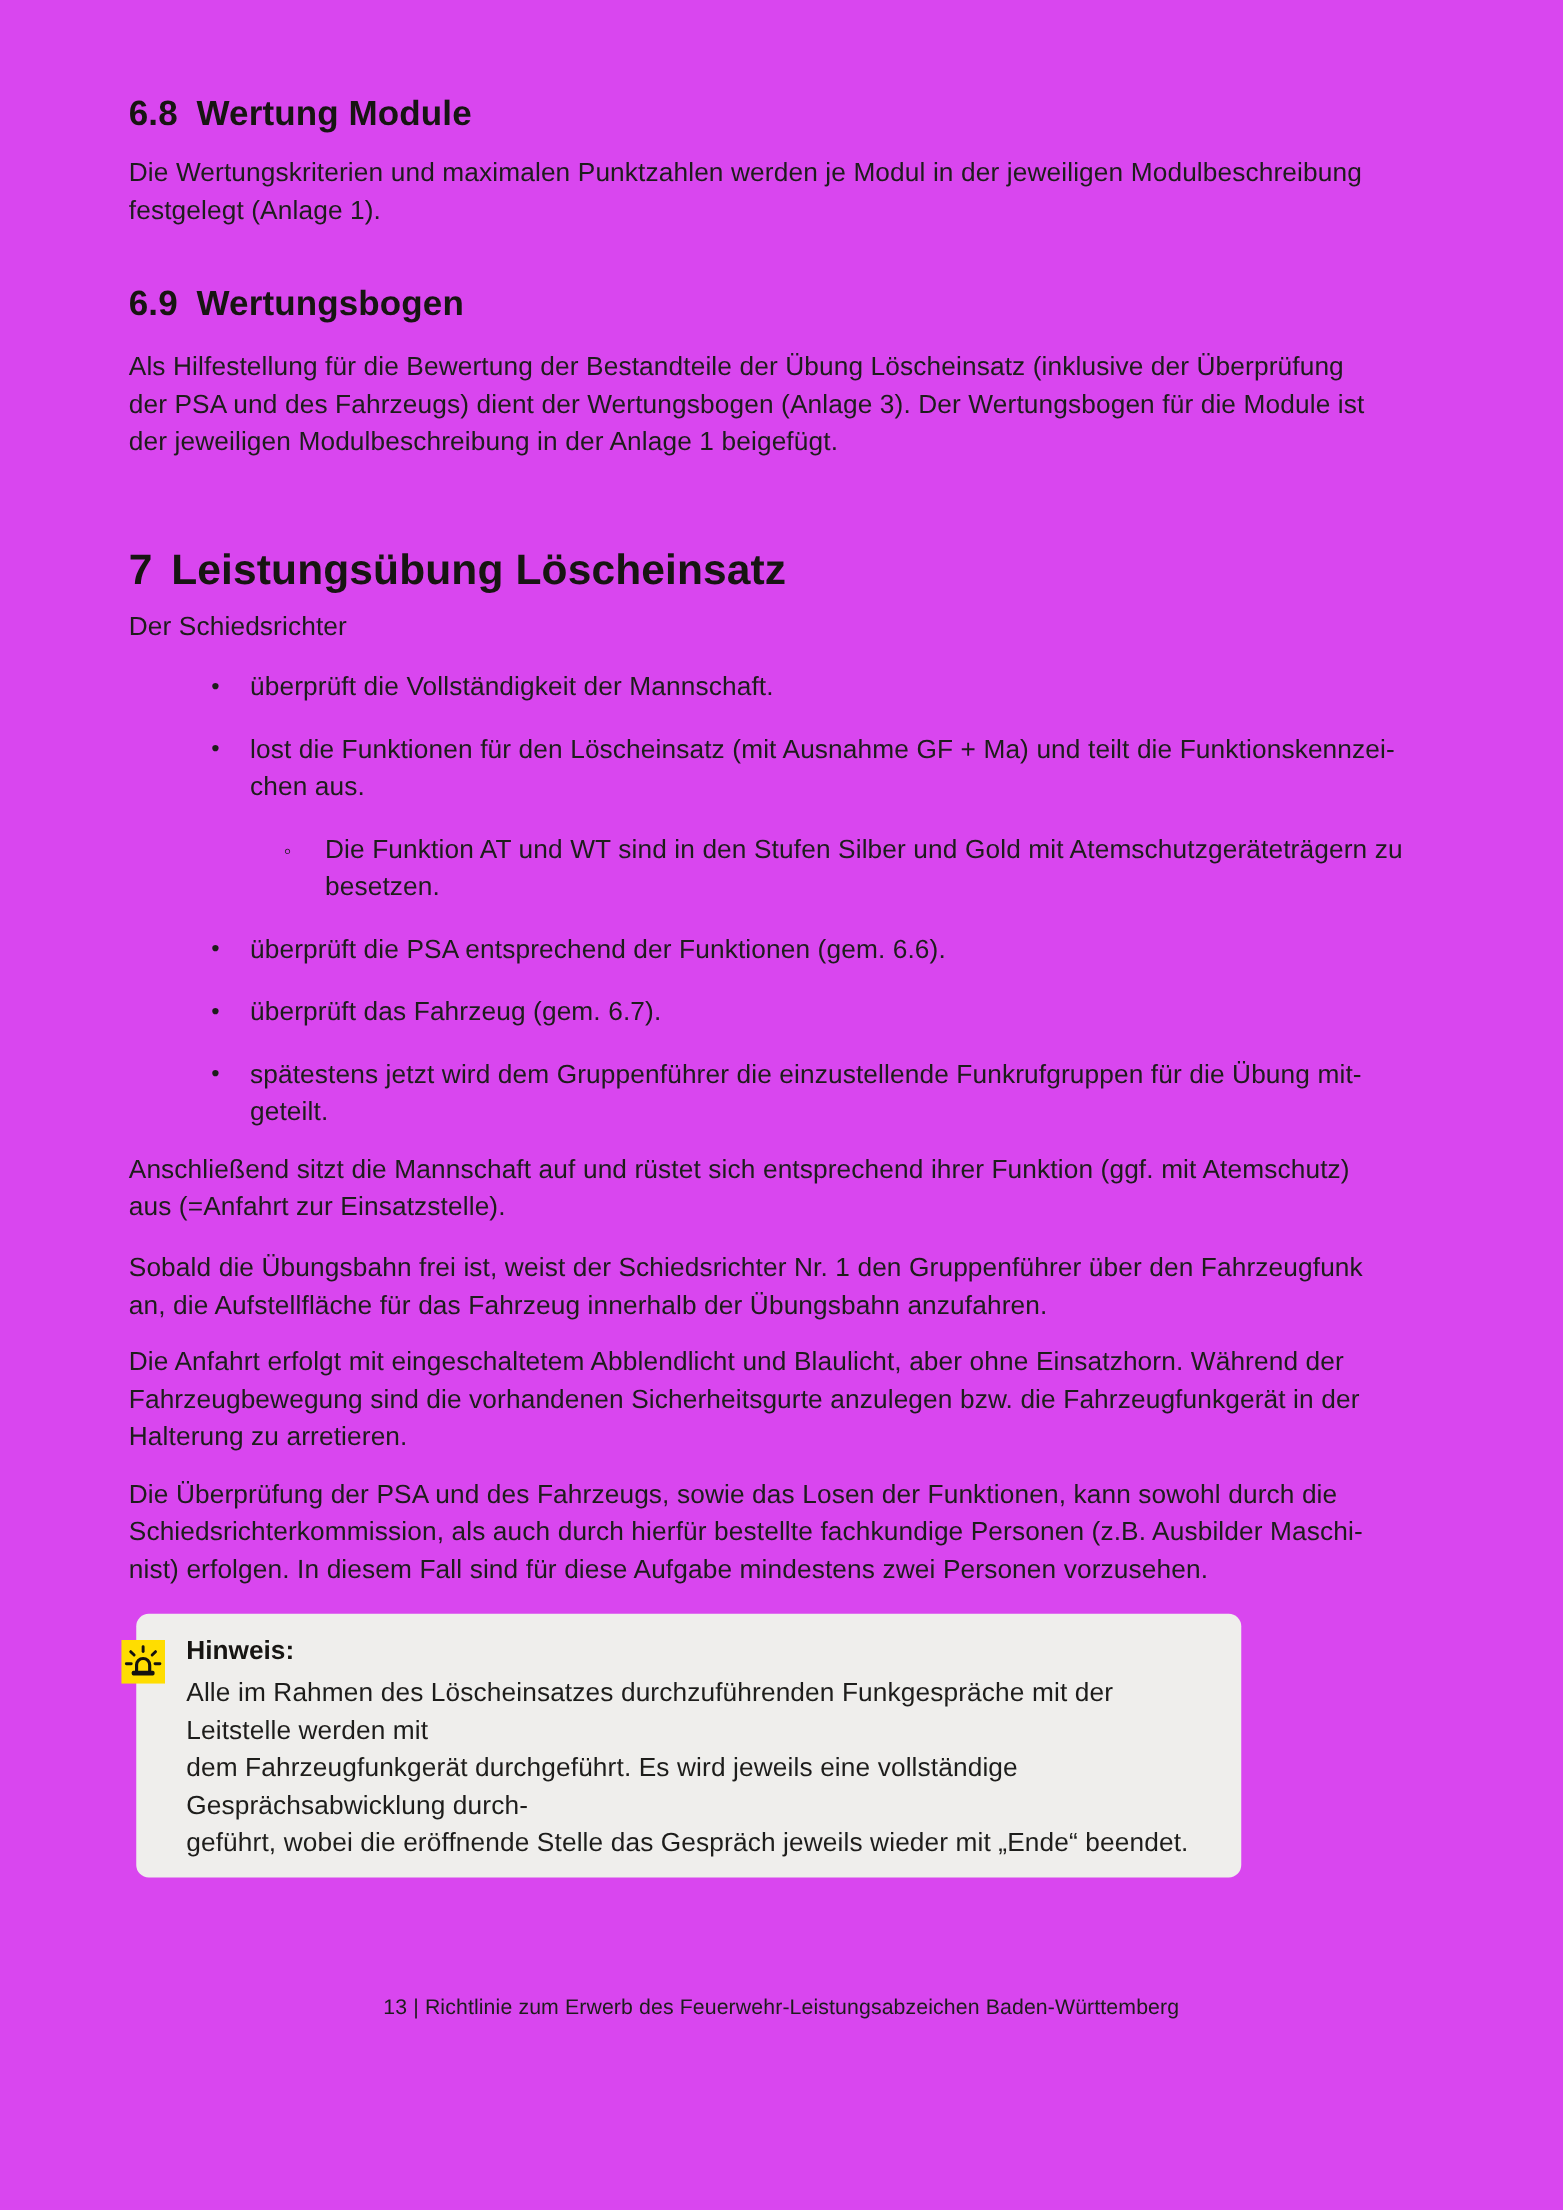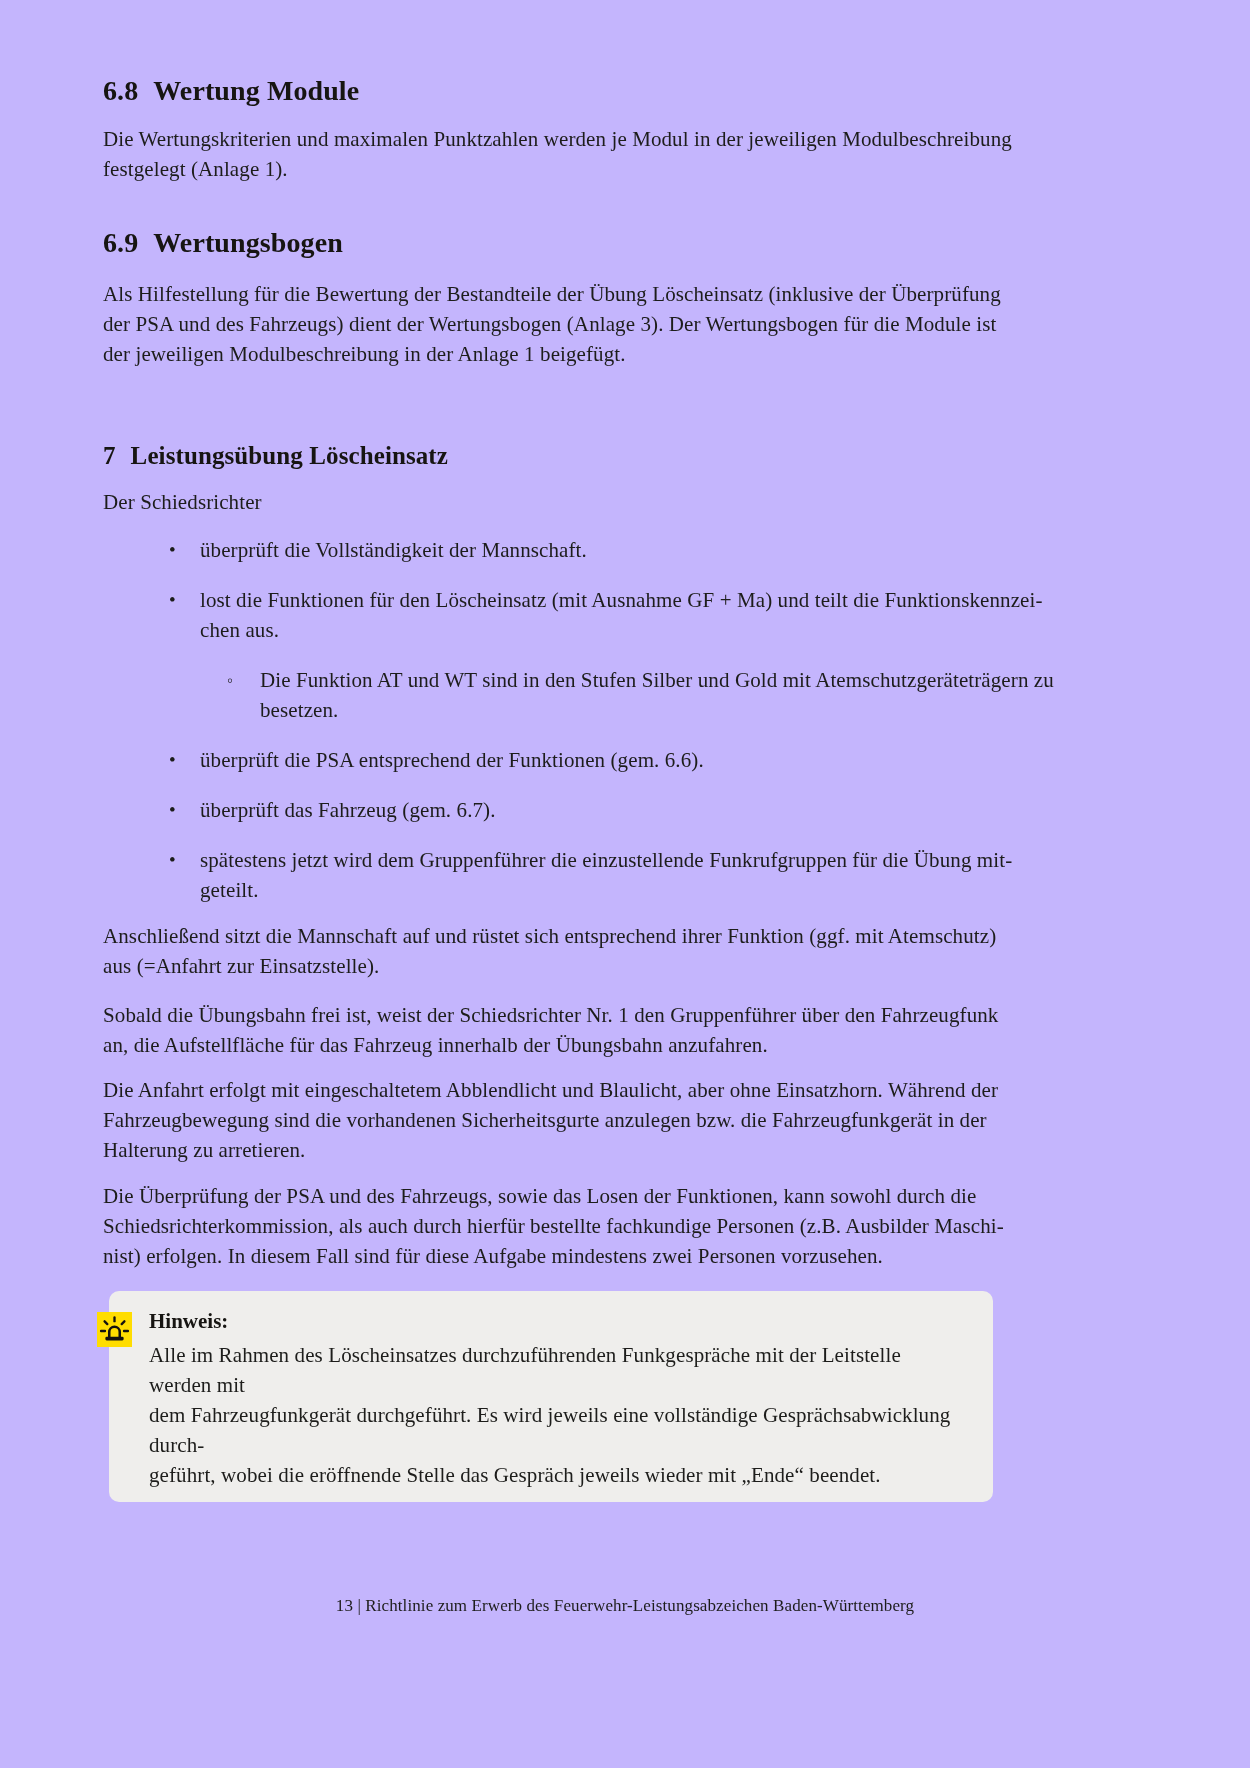--- a/index.html
+++ b/index.html
@@ -1,21 +1,21 @@
 <!DOCTYPE html>
 <html lang="de"><head>
 <meta charset="utf-8">
 <style>
   html,body{margin:0;padding:0;background:#ffffff;}
   body{width:1250px;height:1768px;overflow:hidden;
        font-family:"Liberation Sans", sans-serif;color:#1d1d1b;}
-  .page{width:1250px;height:1768px;box-sizing:border-box;padding:74px 103px 0 103px;background:#c4b5fd;font-family:Liberation Serif, serif;}
+  .page{width:1250px;height:1768px;box-sizing:border-box;padding:74px 103px 0 103px;background:#d946ef;}
 
   .h2{font-size:28px;line-height:34px;font-weight:700;color:#171512;letter-spacing:0.1px;}
-  .h1{font-size:25px;line-height:42px;font-weight:700;color:#171512;letter-spacing:0.1px;}
+  .h1{font-size:34px;line-height:42px;font-weight:700;color:#171512;letter-spacing:0.1px;}
   .hnum{display:inline-block;margin-right:15px;}
 
   .para{font-size:21px;line-height:30px;white-space:pre-line;letter-spacing:0.1px;}
 
   .p-68{margin-top:16px;}
   .h-69{margin-top:42px;}
   .p-69{margin-top:19px;}
   .h-7{margin-top:66px;}
   .p-7a{margin-top:14px;}
   .p-7b{margin-top:19px;}

